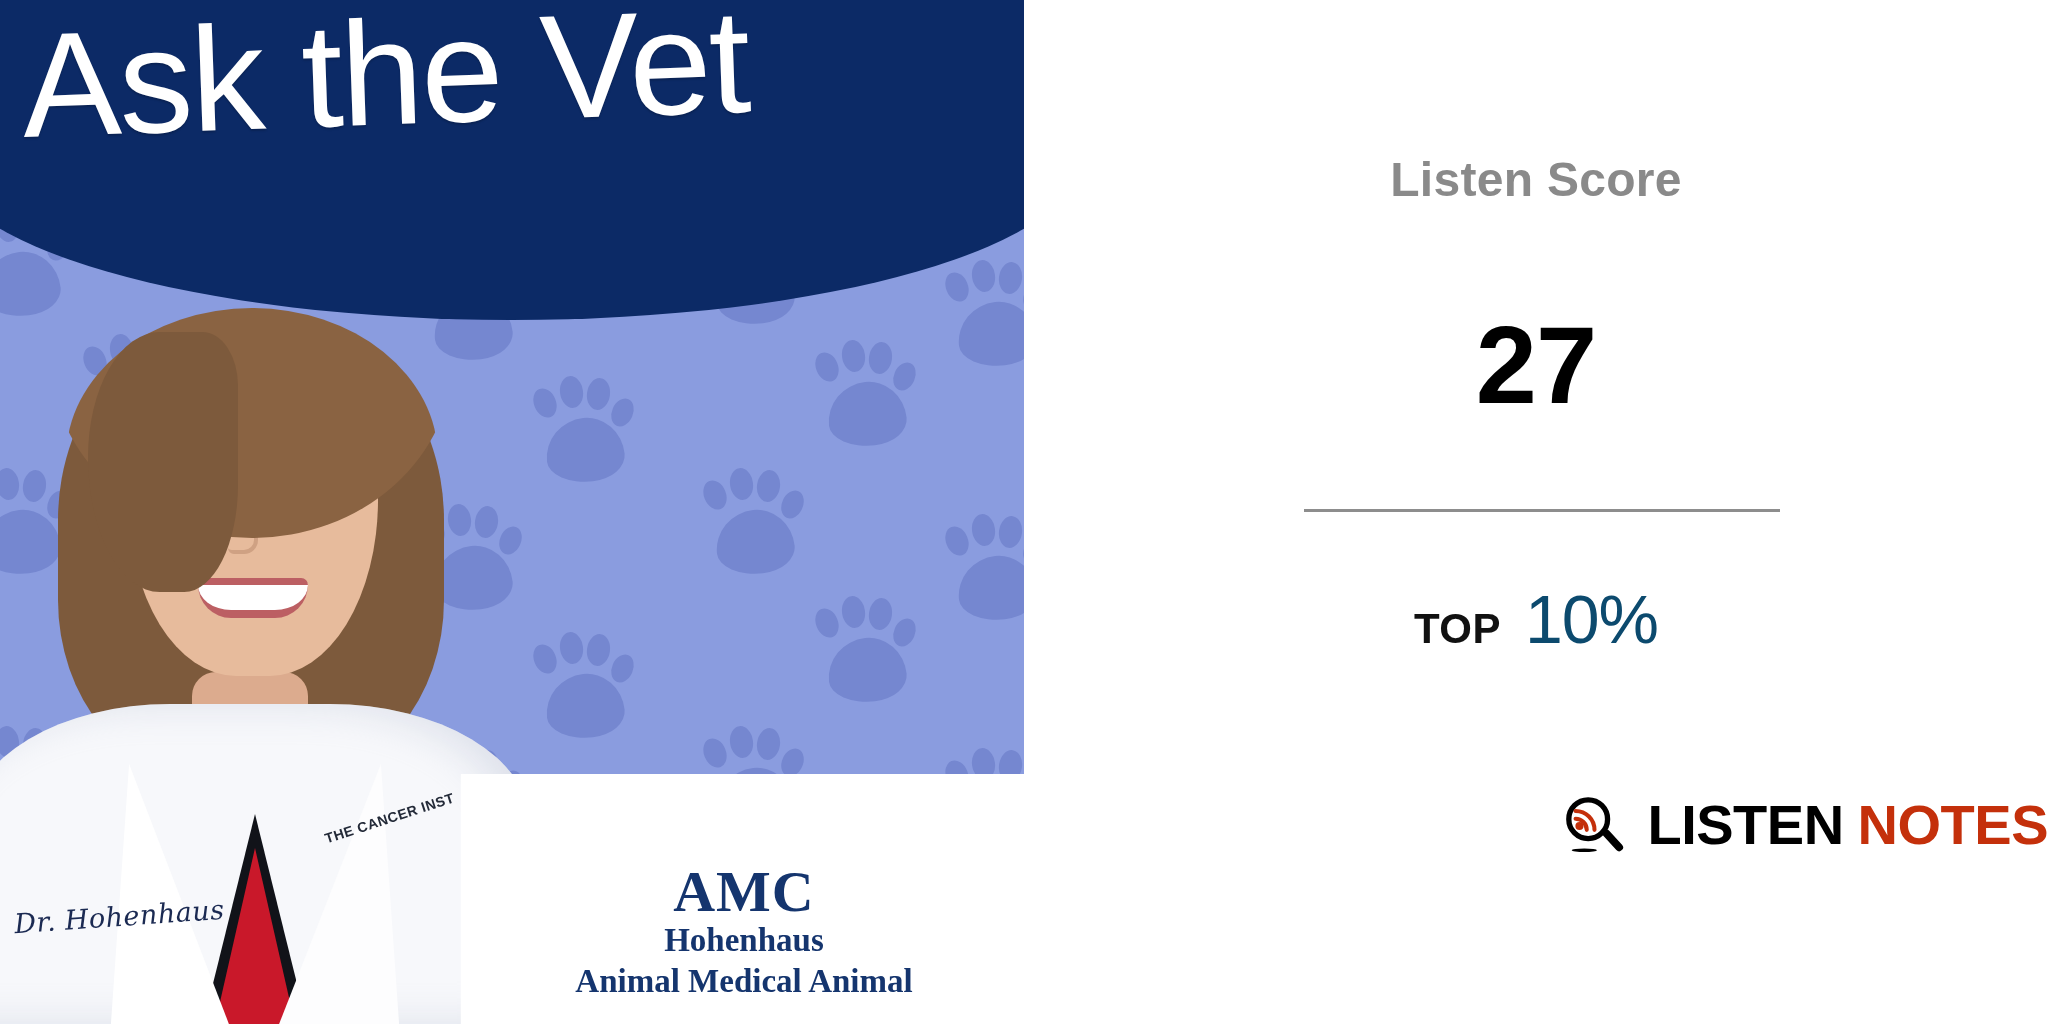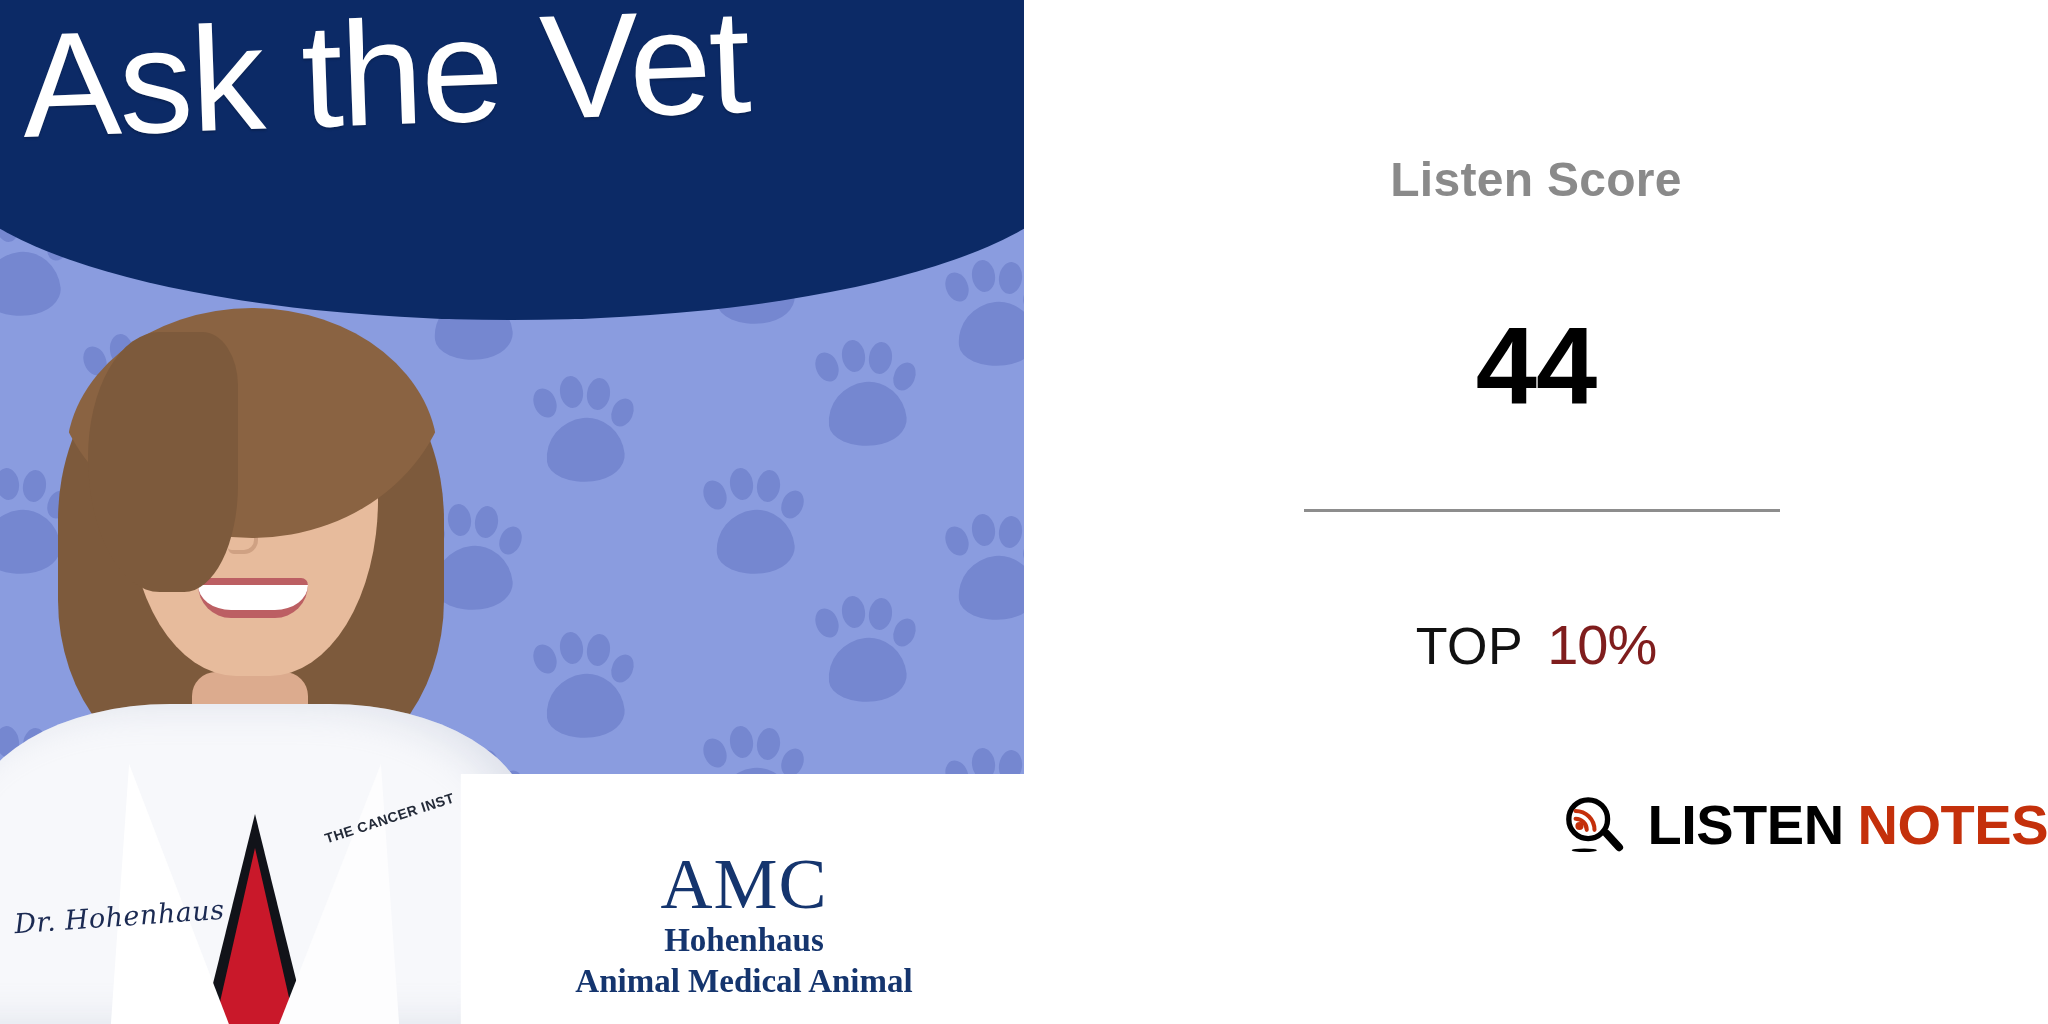--- a/index.html
+++ b/index.html
@@ -212,21 +212,21 @@
     clip-path: polygon(45% 0, 100% 0, 100% 100%, 45% 100%);
   }
   #amc-logo {
     position: absolute; right: 0; bottom: 22px;
     width: 560px;
     text-align: center;
     font-family: "Liberation Serif", serif;
     color: #15356e;
   }
   #amc-mark {
-    font-size: 72px; font-weight: 400; line-height: 0.96;
+    font-size: 58px; font-weight: 700; line-height: 0.96;
     letter-spacing: 1px;
   }
   #amc-line1 { font-size: 33px; font-weight: 700; line-height: 1.25; }
   #amc-line2 { font-size: 33px; font-weight: 700; line-height: 1.25; }
 
   
   #score-panel {
     position: absolute; left: 1024px; top: 0;
     width: 1024px; height: 817px;
     background: #ffffff;
@@ -252,30 +252,29 @@
     position: absolute; left: 280px; top: 509px;
     width: 476px; height: 3px;
     background: #8d8d8d;
   }
   #rank-row {
     position: absolute; left: 0; top: 580px; width: 1024px;
     display: flex; align-items: baseline; justify-content: center; gap: 24px;
   }
   #rank-prefix {
     color: #111111;
-    font-size: 52px;
-    font-weight: 400;
+    font-size: 42px;
+    font-weight: 700;
     letter-spacing: 0.5px;
   }
   #rank-value {
-    color: #7f1d1d;
-    font-size: 56px;
+    color: #0c4a6e;
+    font-size: 68px;
     font-weight: 400;
     letter-spacing: -1px;
-    margin-top: 32px;
   }
   #brand-row {
     position: absolute; left: 0; top: 792px; width: 1024px;
     display: flex; align-items: center; justify-content: flex-end; gap: 22px;
   }
   #brand-icon { width: 62px; height: 62px; display: block; }
   #brand-text {
     font-size: 56px;
     font-weight: 700;
     letter-spacing: -0.5px;
@@ -452,21 +451,21 @@
     <div id="amc-logo">
       <div id="amc-mark">AMC</div>
       <div id="amc-line1">Hohenhaus</div>
       <div id="amc-line2">Animal Medical Animal</div>
     </div>
   </div>
 
   <div id="score-panel">
 
     <div id="score-label">Listen Score</div>
-    <div id="score-value">44</div>
+    <div id="score-value">27</div>
     <div id="score-divider"></div>
 
     <div id="rank-row">
       <span id="rank-prefix">TOP</span>
       <span id="rank-value">10%</span>
     </div>
 
     <div id="brand-row">
       <svg id="brand-icon" viewBox="0 0 64 64" aria-hidden="true">
         <circle cx="26" cy="26" r="20" fill="none" stroke="#000000" stroke-width="5.5"></circle>

